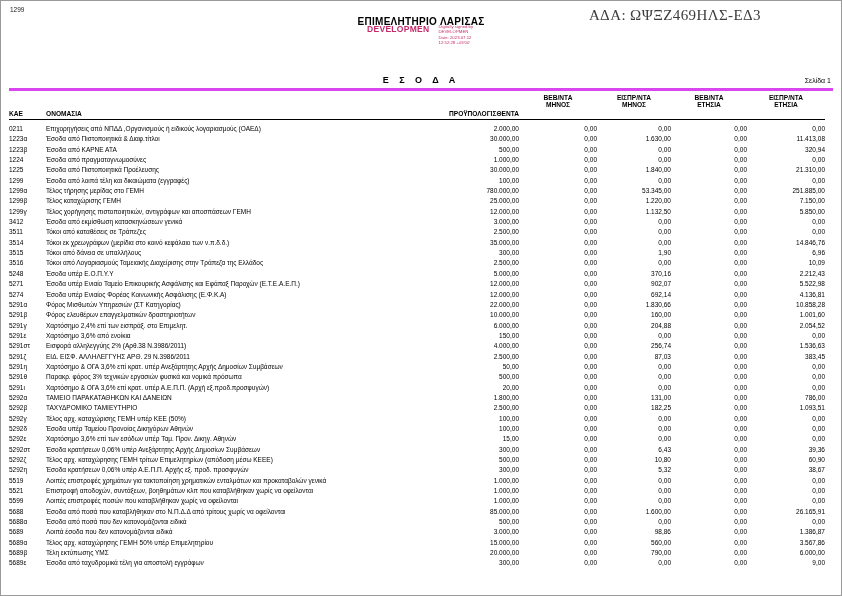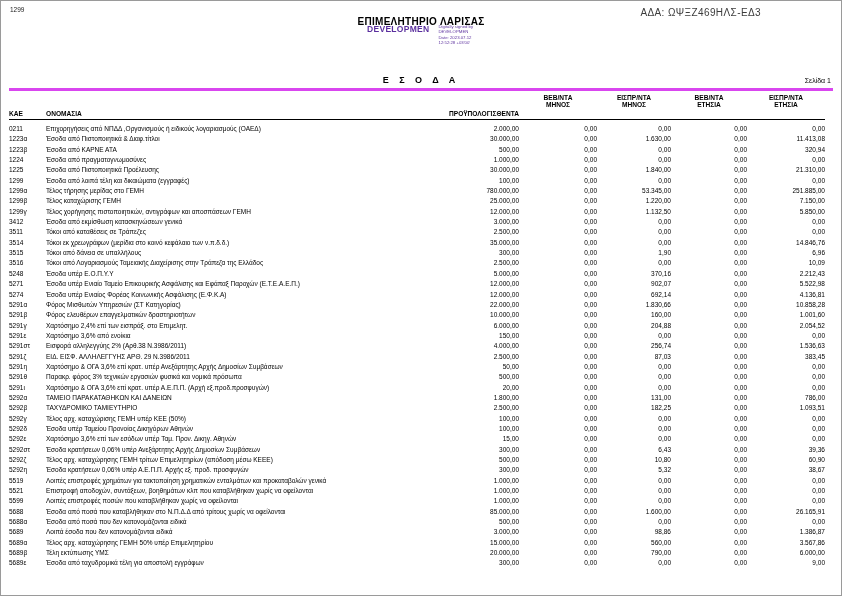--- a/index.html
+++ b/index.html
@@ -7,28 +7,28 @@
     position:relative;
     width:842px;height:596px;
     background:#ffffff;
     border:1px solid #9a9a9a;
     box-sizing:border-box;
     font-family:"Liberation Sans","DejaVu Sans",sans-serif;
     color:#000;
     overflow:hidden;
   }
   .corner-code{position:absolute;top:5px;left:9px;font-size:6.5px;color:#222;}
-  .ada{position:absolute;top:6px;right:80px;font-size:10px;letter-spacing:.4px;color:#3c3c3c;}
+  .ada{position:absolute;top:6px;right:80px;font-size:15px;letter-spacing:.4px;color:#3c3c3c;font-family:Liberation Serif, serif;}
   .header-block{position:absolute;top:15px;left:0;width:100%;text-align:center;}
   .title{font-size:8px;font-weight:bold;letter-spacing:.2px;}
   .org{font-size:10px;font-weight:bold;margin-top:0;letter-spacing:.3px;}
   .sig{
     position:absolute;top:23px;left:366px;
     display:flex;gap:9px;align-items:flex-start;
-    color:#4c1d95;opacity:.92;text-align:left;z-index:2;
+    color:#be185d;opacity:.92;text-align:left;z-index:2;
   }
   .sig-name{font-size:8.5px;font-weight:bold;letter-spacing:.3px;}
   .sig-lines{font-size:4.3px;line-height:5.4px;}
   .section-row{
     position:absolute;top:73px;left:8px;right:8px;height:14px;
     border-bottom:3px solid #d946ef;
   }
   .section-title{
     position:absolute;left:50%;transform:translateX(-50%);top:1px;
     font-size:9px;font-weight:bold;letter-spacing:4px;

